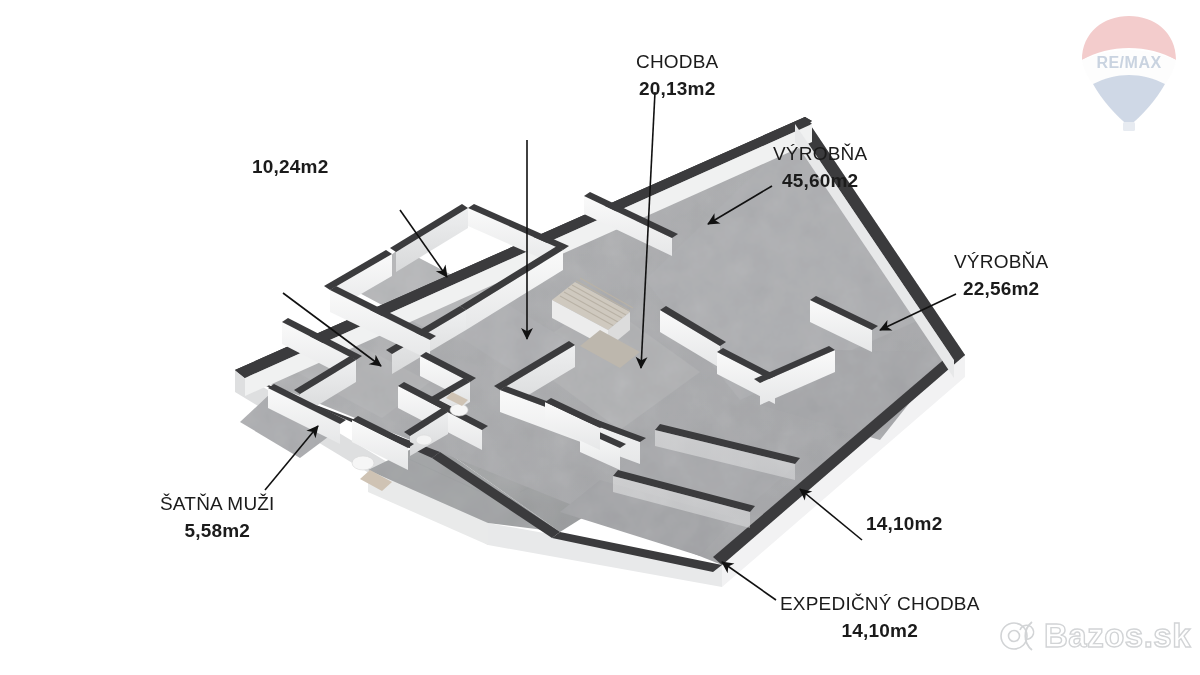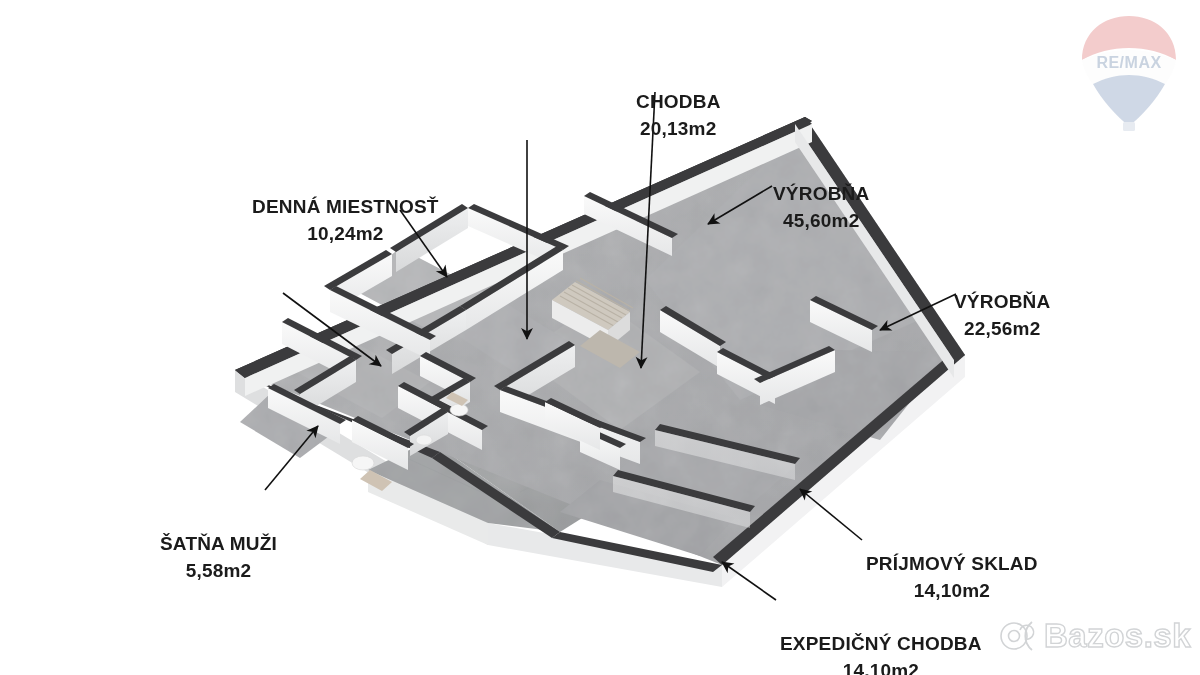--- a/index.html
+++ b/index.html
@@ -27,21 +27,21 @@
     position: absolute;
     color: #1b1b1b;
     font-family: "Liberation Sans", sans-serif;
     font-size: 19px;
     line-height: 27px;
     letter-spacing: 0.2px;
     white-space: nowrap;
     text-align: center;
     user-select: none;
   }
-  .label .lname { display: block; font-weight: 700; margin-top: 40px; }
+  .label .lname { display: block; font-weight: 400; }
   .label .larea { display: block; font-weight: 700; }
 
   
   #remax-wm {
     position: absolute;
     left: 1070px;
     top: 12px;
     width: 118px;
     height: 122px;
     opacity: 1;
@@ -303,21 +303,20 @@
       <line x1="527" y1="140" x2="527" y2="339" marker-end="url(#arrowHead)"></line>
       <line x1="655" y1="92" x2="641" y2="368" marker-end="url(#arrowHead)"></line>
       <line x1="772" y1="186" x2="708" y2="224" marker-end="url(#arrowHead)"></line>
       <line x1="956" y1="294" x2="880" y2="330" marker-end="url(#arrowHead)"></line>
       <line x1="862" y1="540" x2="800" y2="489" marker-end="url(#arrowHead)"></line>
       <line x1="776" y1="600" x2="722" y2="562" marker-end="url(#arrowHead)"></line>
     </g>
   </svg>
 
   <div class="label" style="left:252px; top:153px;">
-    <span class="lname">DENNÁ MIESTNOSŤ</span>
     <span class="larea">10,24m2</span>
   </div>
 
 
   <div class="label" style="left:160px; top:490px;">
     <span class="lname">ŠATŇA MUŽI</span>
     <span class="larea">5,58m2</span>
   </div>
 
 
@@ -330,21 +329,20 @@
     <span class="lname">VÝROBŇA</span>
     <span class="larea">45,60m2</span>
   </div>
 
   <div class="label" style="left:954px; top:248px;">
     <span class="lname">VÝROBŇA</span>
     <span class="larea">22,56m2</span>
   </div>
 
   <div class="label" style="left:866px; top:510px;">
-    <span class="lname">PRÍJMOVÝ SKLAD</span>
     <span class="larea">14,10m2</span>
   </div>
 
   <div class="label" style="left:780px; top:590px;">
     <span class="lname">EXPEDIČNÝ CHODBA</span>
     <span class="larea">14,10m2</span>
   </div>
 
   <svg id="remax-wm" viewBox="0 0 118 122">
 

